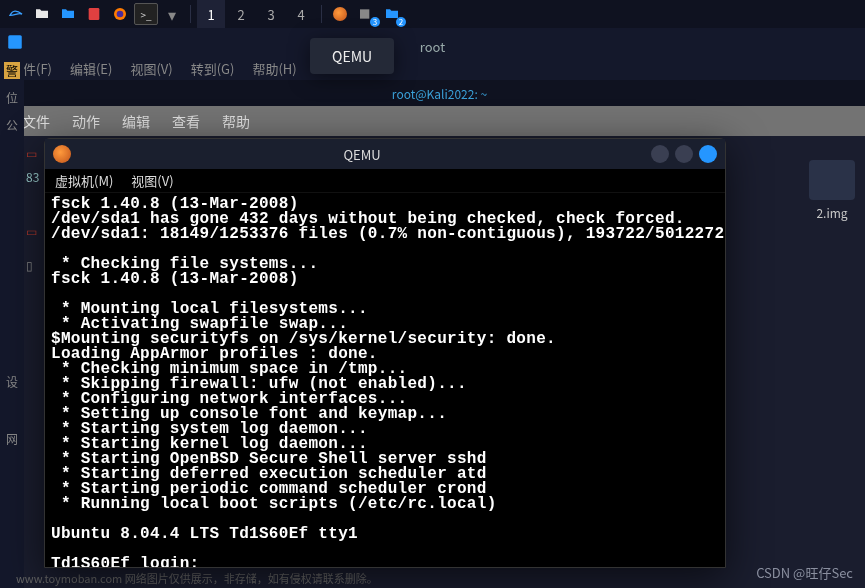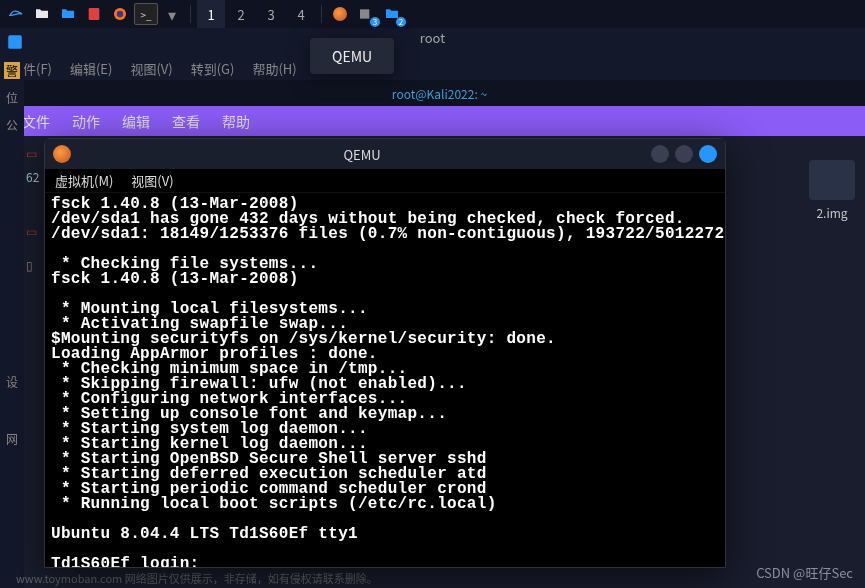--- a/index.html
+++ b/index.html
@@ -5,30 +5,30 @@
   *{box-sizing:border-box;margin:0;padding:0;font-family:"Noto Sans CJK SC","Microsoft YaHei",sans-serif}
   body{width:865px;height:588px;background:#1a1d2e;overflow:hidden;position:relative;color:#c8c8c8}
   
   .sysbar{height:28px;background:#0f1220;display:flex;align-items:center;padding:0 4px;gap:2px}
   .sysbar .ticon{width:24px;height:22px;display:flex;align-items:center;justify-content:center;color:#6fa8dc}
   .sysbar .ticon svg{width:16px;height:16px}
   .sysbar .ws{width:28px;height:28px;display:flex;align-items:center;justify-content:center;color:#aaa;font-size:13px}
   .sysbar .ws.active{background:#1e2236;color:#fff}
   .sysbar .sep{width:1px;height:18px;background:#2a2f45;margin:0 4px}
   
-  .rootbar{height:28px;background:#14182b;display:flex;align-items:flex-start;justify-content:center;color:#9aa;font-size:13px;position:relative}
+  .rootbar{height:28px;background:#14182b;display:flex;align-items:flex-end;justify-content:center;color:#9aa;font-size:13px;position:relative}
   .rootbar .lefticon{position:absolute;left:6px;top:5px;width:18px;height:18px;color:#2596ff}
   
   .menubar{height:24px;background:#14182b;display:flex;align-items:center;gap:18px;padding:0 10px;font-size:13px;color:#888}
   
   .termtitle{height:26px;background:#0f1220;display:flex;align-items:center;padding-left:14px;color:#7aa8c8;font-size:12px}
   .termtitle .sp{flex:1;text-align:center;color:#3aa0d8}
   .termtitle .ticon2{position:absolute;left:6px;width:20px;height:20px}
   
-  .termmenu{height:30px;background:#8b5cf6;display:flex;align-items:center;gap:22px;padding:0 22px;font-size:14px;color:#ddd}
+  .termmenu{height:30px;background:#737373;display:flex;align-items:center;gap:22px;padding:0 22px;font-size:14px;color:#ddd}
   
   .lefttool{position:absolute;left:0;top:56px;width:24px;bottom:0;background:#14182b;display:flex;flex-direction:column;align-items:center;gap:10px;padding-top:6px;font-size:12px;color:#888}
   .lefttool div{writing-mode:horizontal-tb}
   
   .bgfiles{position:absolute;right:10px;top:160px;color:#c8c8c8;font-size:12px}
   .bgfiles .f{display:flex;flex-direction:column;align-items:center;margin-bottom:30px}
   .bgfiles .thumb{width:46px;height:40px;background:#2a3248;border-radius:4px;margin-bottom:4px}
   
   .tooltip{position:absolute;left:310px;top:38px;background:#242937;color:#eee;padding:8px 22px;border-radius:4px;font-size:14px;box-shadow:0 4px 20px rgba(0,0,0,.5);z-index:5}
   
@@ -144,21 +144,21 @@
   <div style="height:40px"></div>
   <div style="margin-top:180px">设</div>
   <div style="margin-top:30px">网</div>
 </div>
 
 <div class="sidefiles">
   <div class="row">
       <span class="dash">▭</span>
     </div>
   <div class="row" style="color:#9cc">
-      <span>62</span>
+      <span>83</span>
     </div>
   <div class="row" style="margin-top:30px">
       <span class="dash">▭</span>
     </div>
   <div class="row" style="margin-top:10px">
       <span style="color:#888">▯</span>
     </div>
 </div>
 
 <div class="bgfiles">

